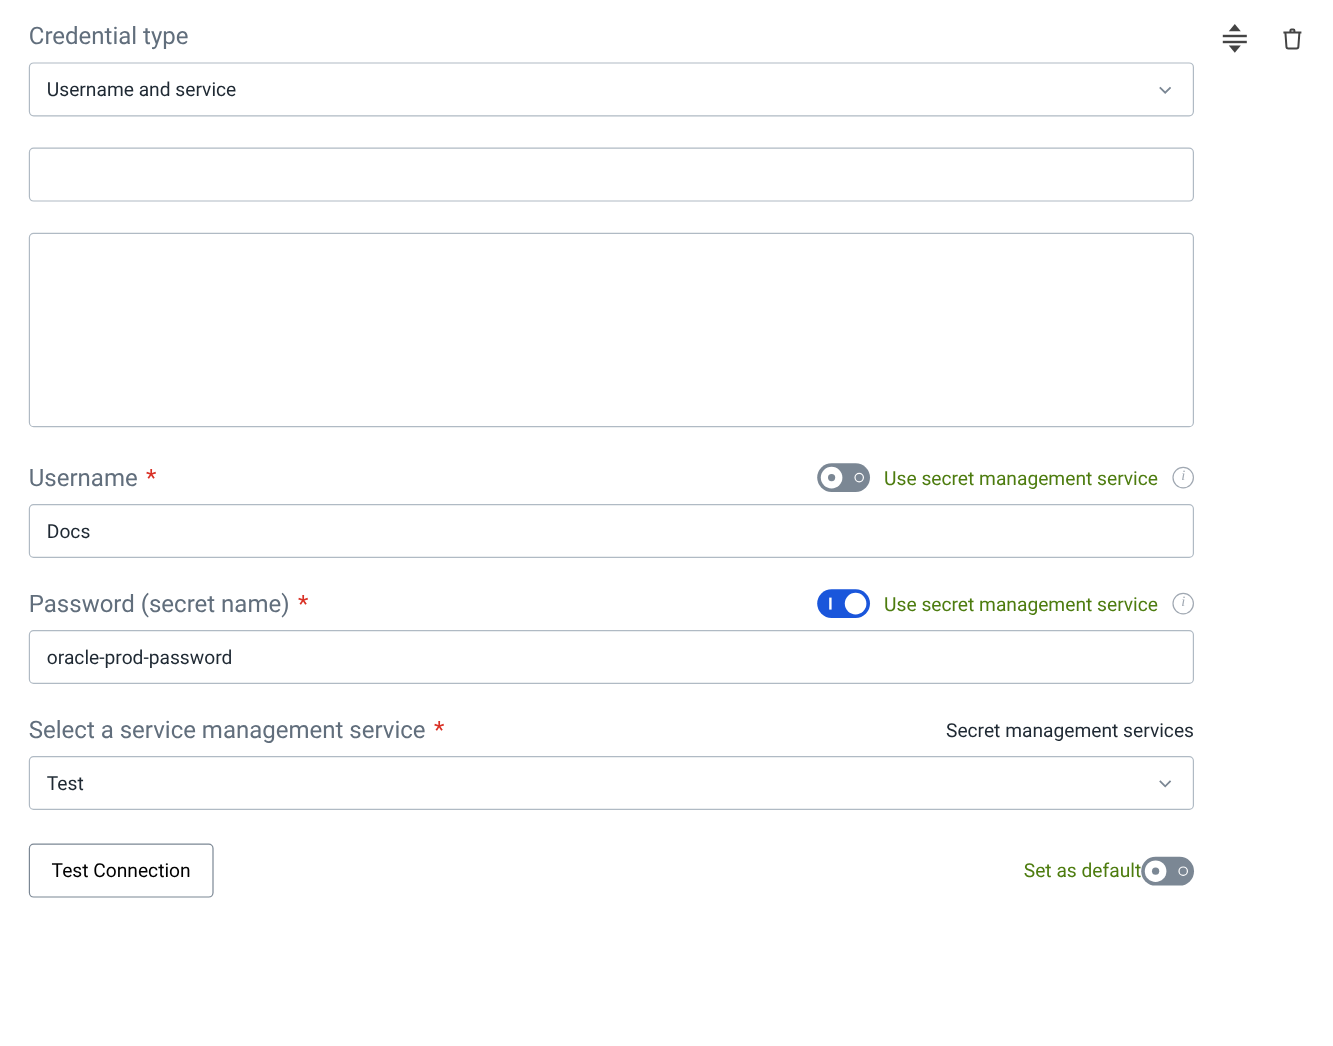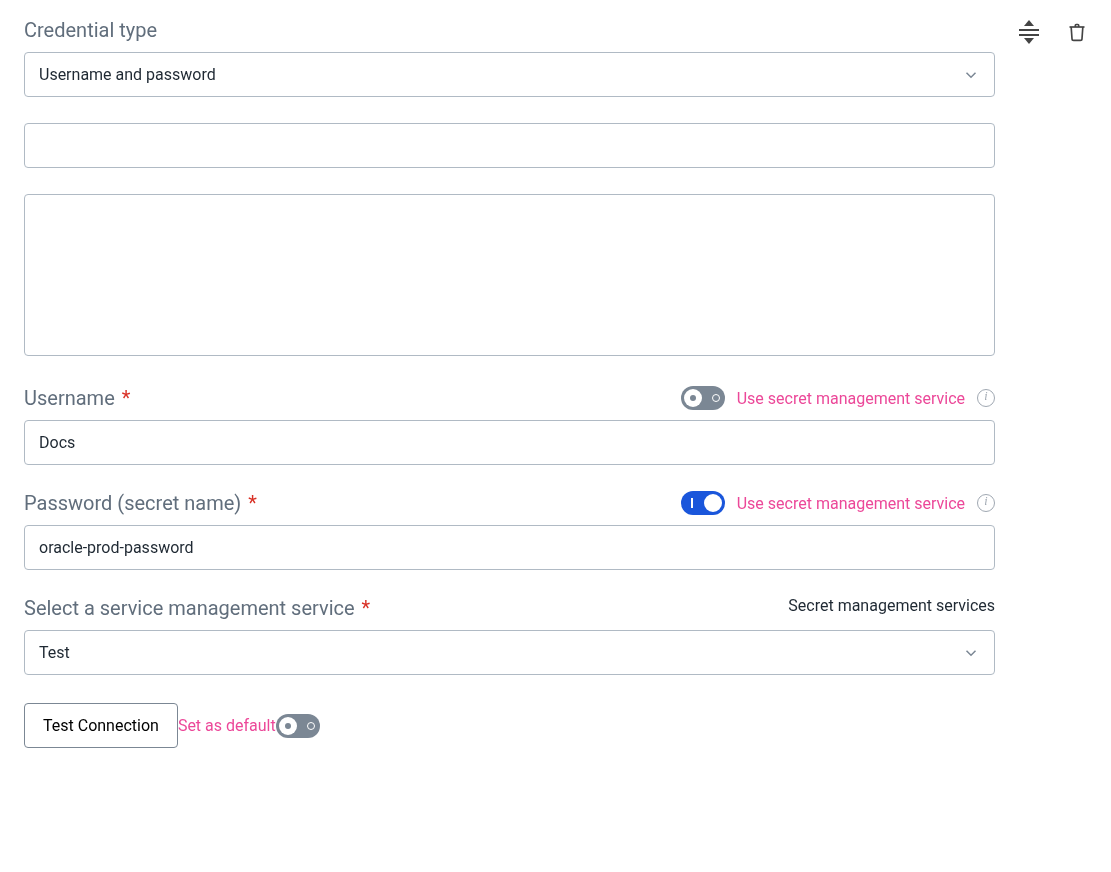--- a/index.html
+++ b/index.html
@@ -40,21 +40,21 @@
     justify-content:space-between;
     cursor:pointer;
   }
   .chevron {
     width:18px; height:18px;
     stroke:#7b8794; stroke-width:2; fill:none;
   }
   .label-row {
     display:flex;
     justify-content:space-between;
-    align-items:flex-start;
+    align-items:center;
     margin-bottom:10px;
   }
   .toggle-group { display:flex; align-items:center; gap:12px; }
   .toggle {
     position:relative;
     width:44px; height:24px;
     border-radius:12px;
     background:#7b8794;
     cursor:pointer;
     flex-shrink:0;
@@ -99,24 +99,25 @@
   }
   .info-icon::before {
     content:"i";
     font-family: Georgia, serif;
     font-style: italic;
     position:absolute;
     top:-1px; left:0; right:0;
     text-align:center;
     font-size:12px;
   }
-  .toggle-text { color:#ec4899; font-size:16px; }
+  .toggle-text { color:#4d7c0f; font-size:16px; }
   .link { color:#1f2933; font-size:16px; cursor:pointer; }
   .footer-row {
     display:flex;
+    justify-content:space-between;
     align-items:center;
     margin-top: 28px;
   }
   .btn {
     border:1px solid #7b8794;
     border-radius:4px;
     background:#fff;
     padding:12px 18px;
     font-size:16px;
     cursor:pointer;
@@ -133,21 +134,21 @@
 </style>
 </head>
 <body>
 
 <div class="top-row">
   <div class="form-col">
 
     <div class="field">
       <div class="field-label">Credential type</div>
       <div class="select">
-        <span>Username and password</span>
+        <span>Username and service</span>
         <svg class="chevron" viewBox="0 0 24 24">
             <polyline points="6 9 12 15 18 9"></polyline>
           </svg>
       </div>
     </div>
 
     <div class="field">
       <input class="text-input" type="text" value="" style="">
     </div>
 

